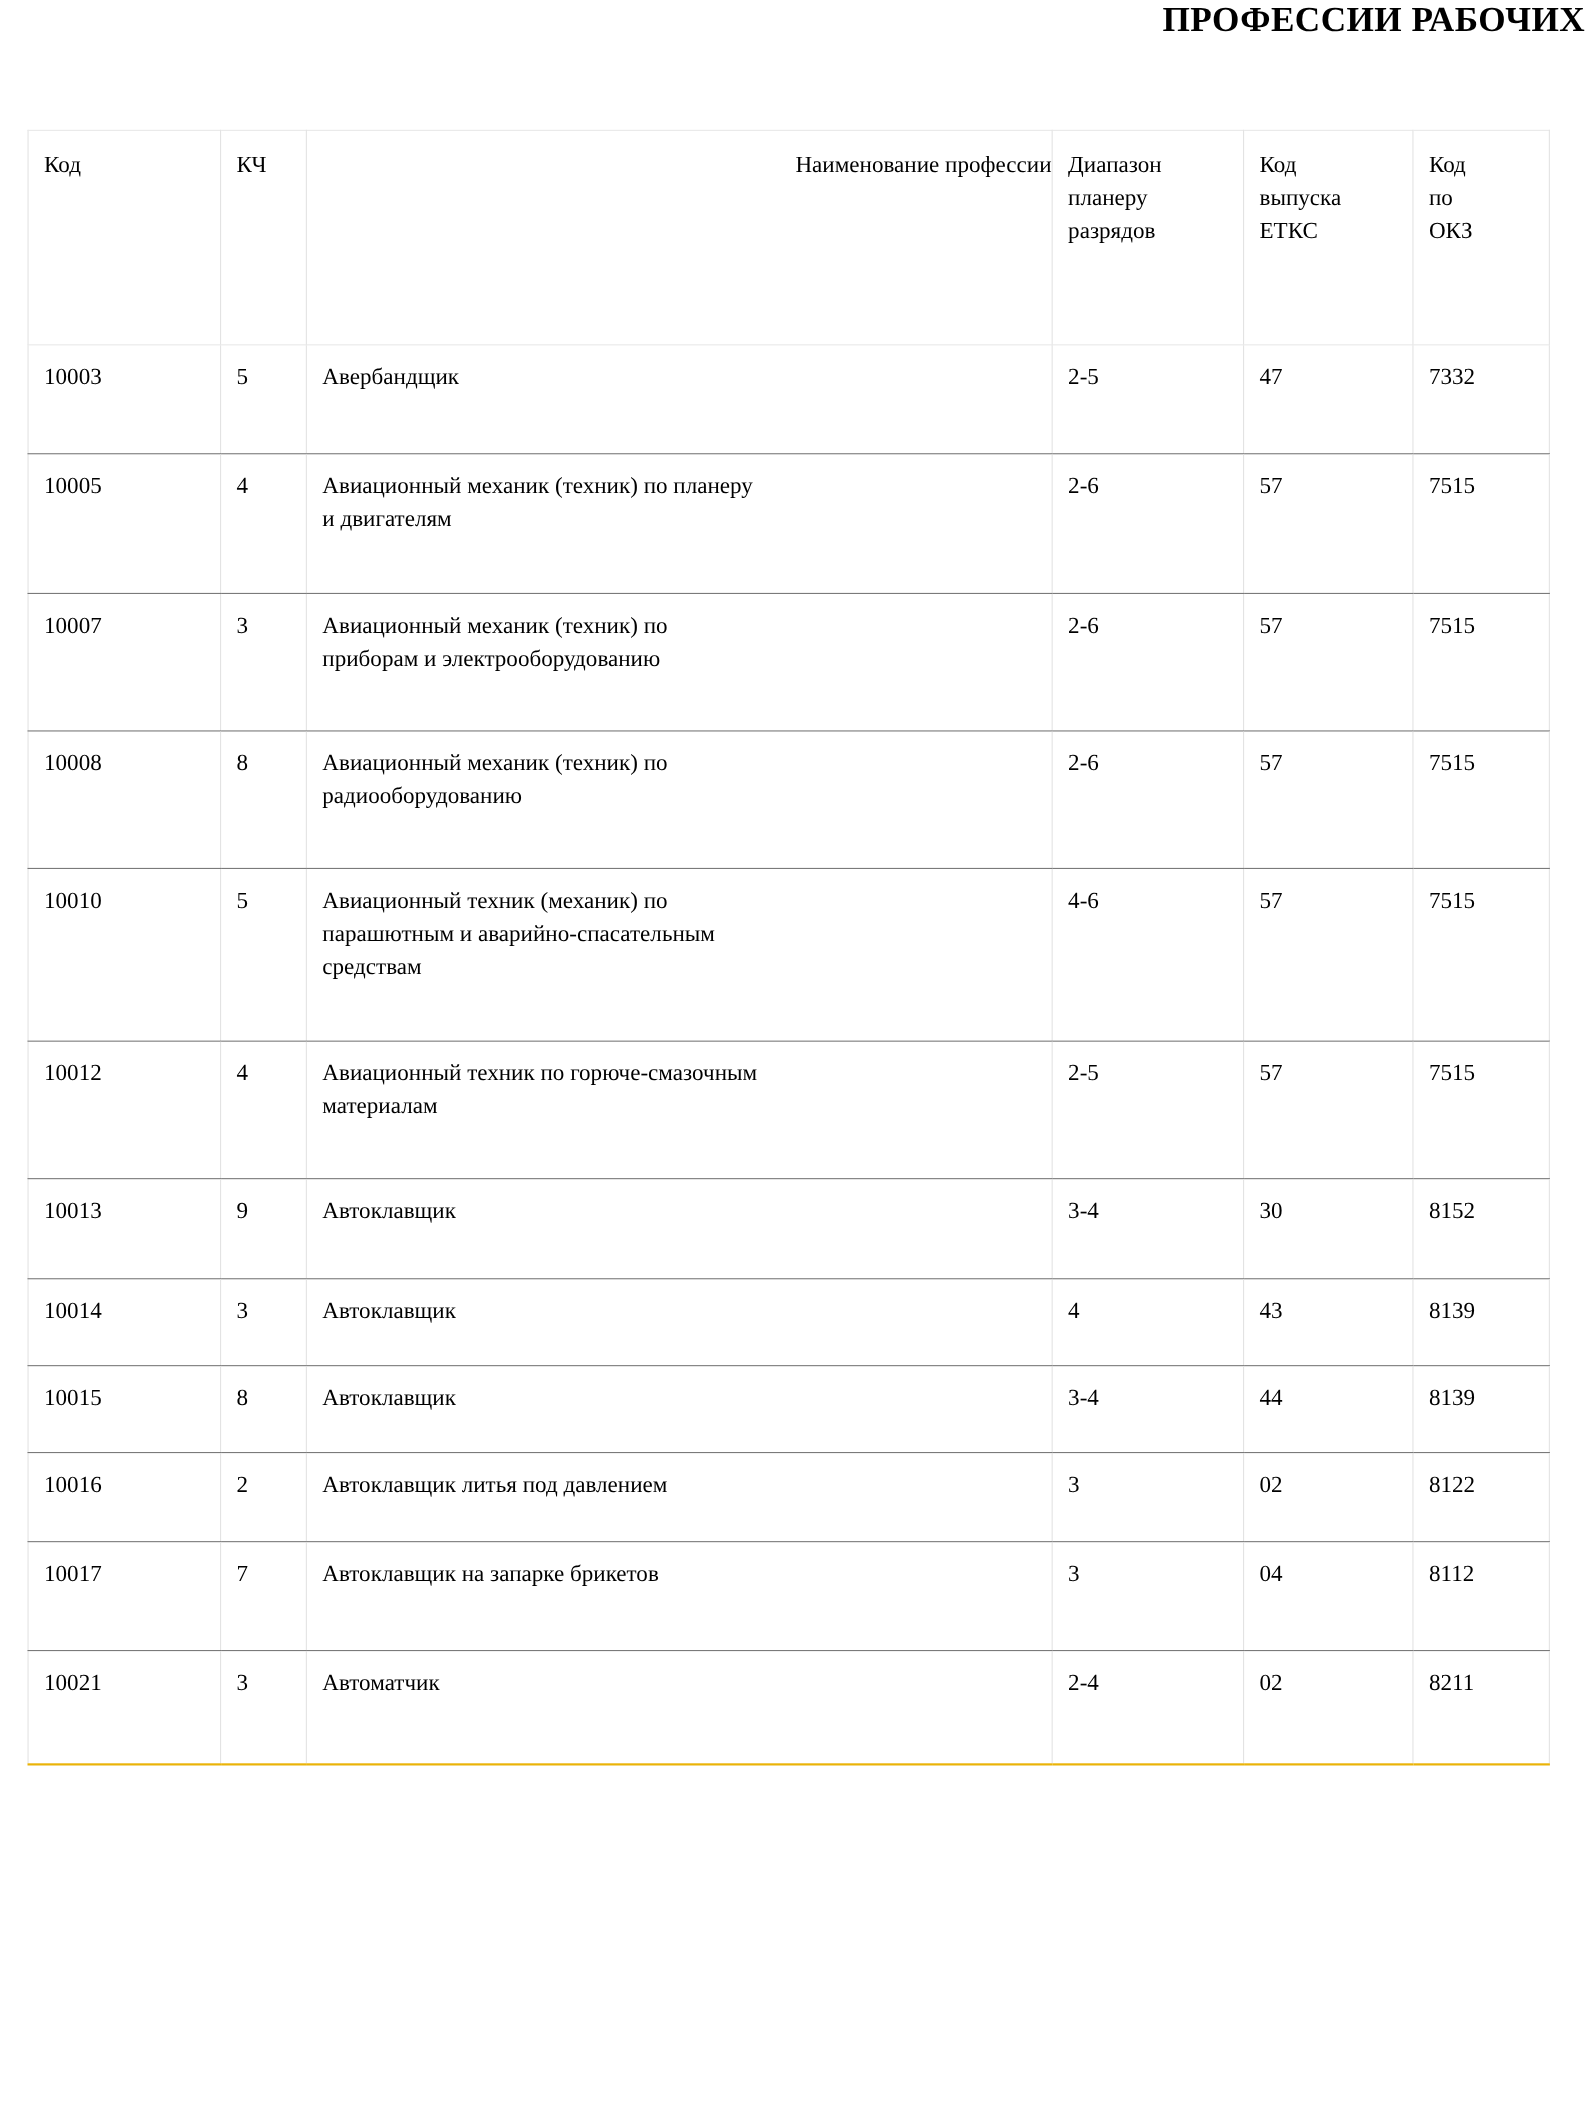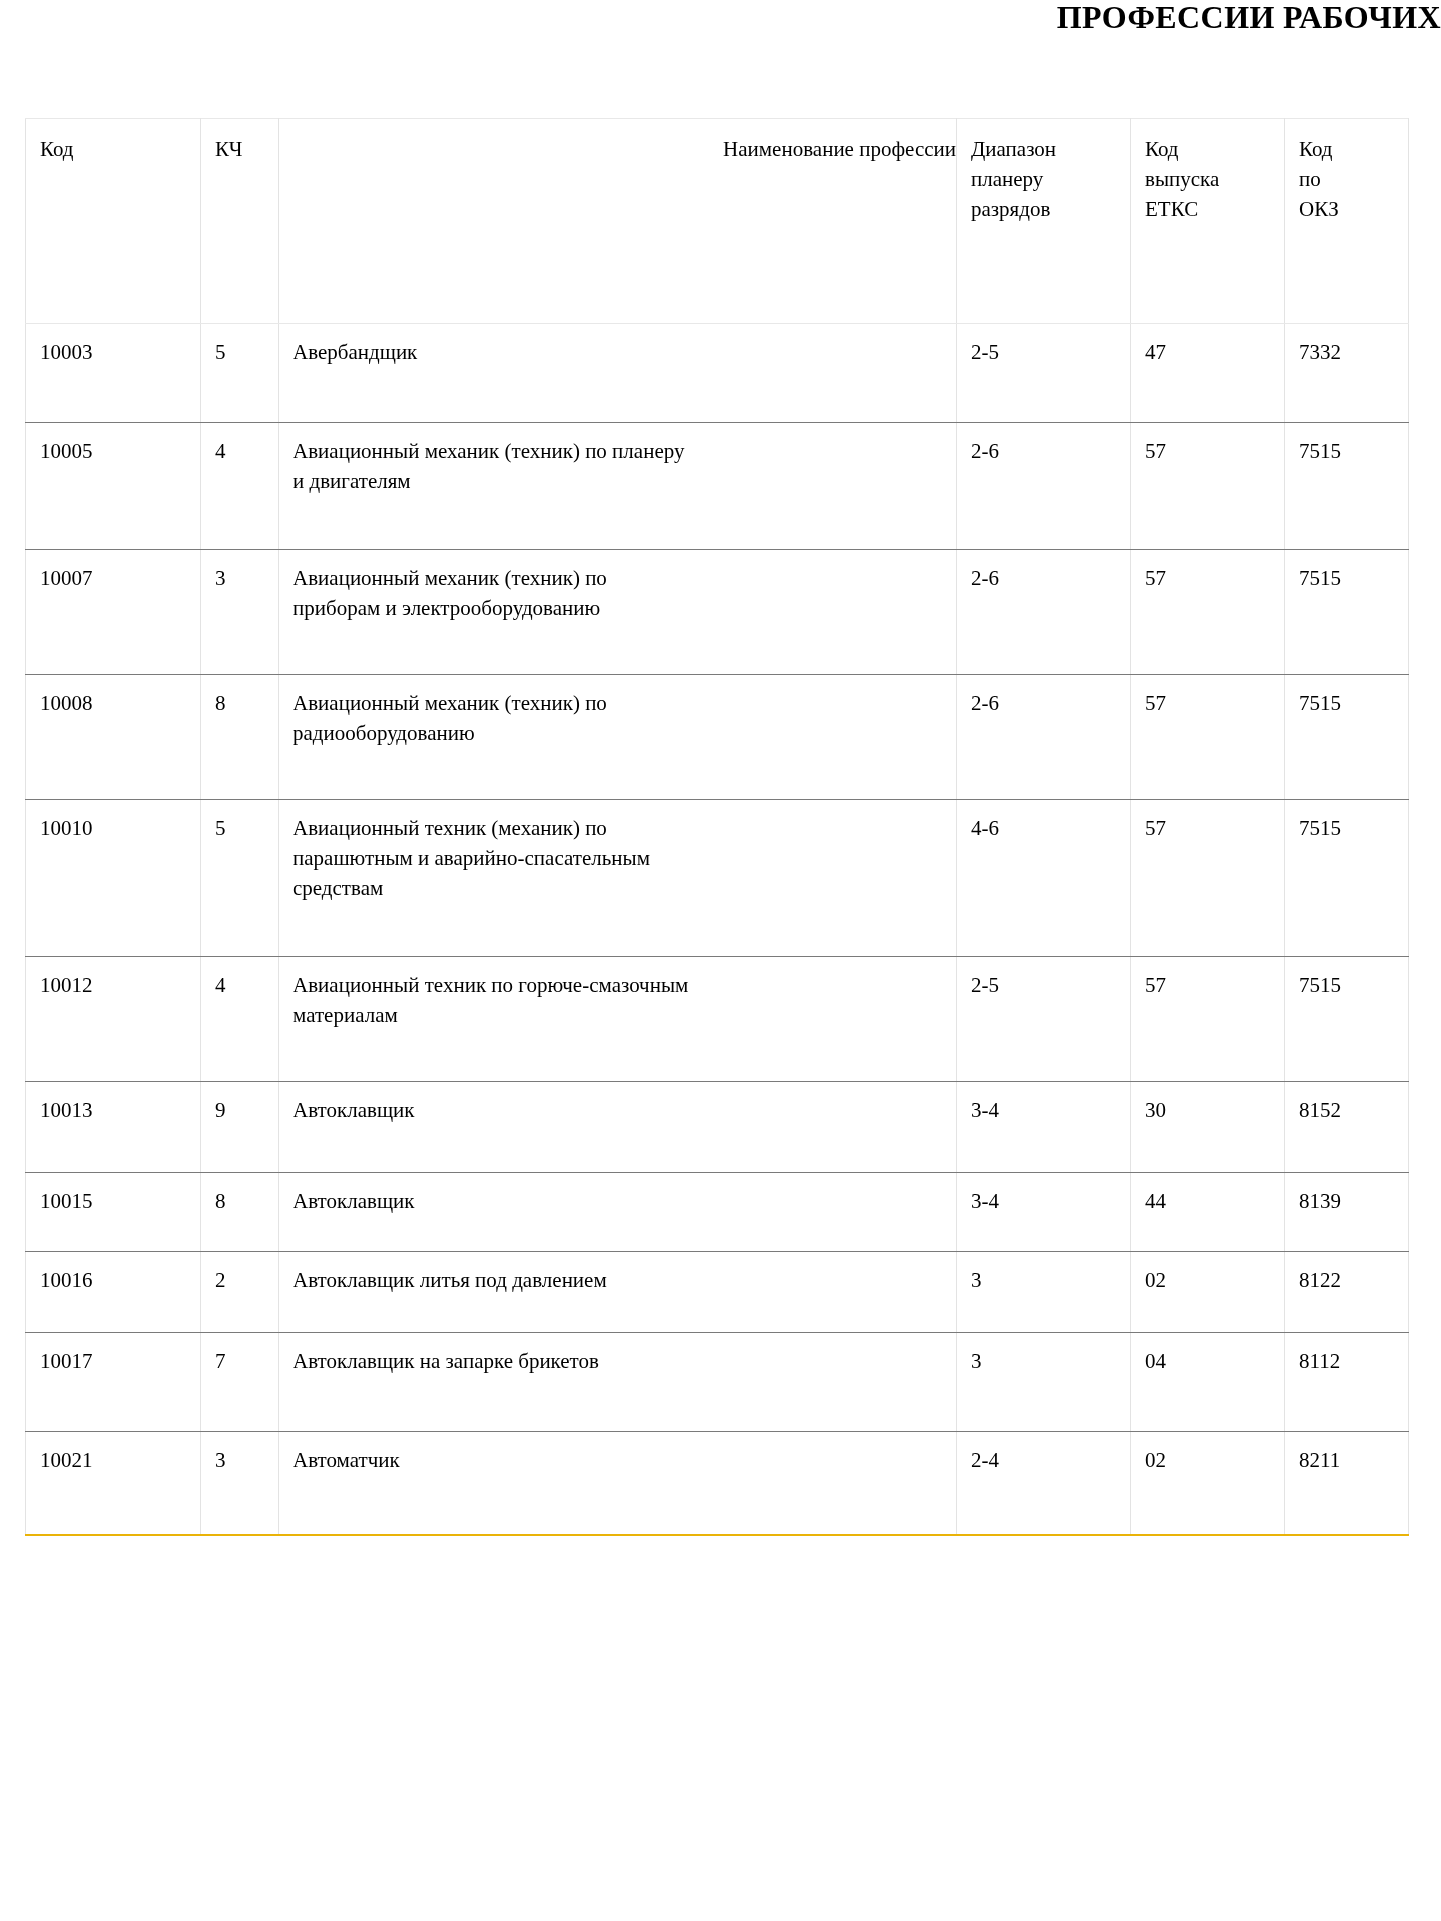--- a/index.html
+++ b/index.html
@@ -67,21 +67,21 @@
     text-align: left;
     font-weight: normal;
     padding: 14px 0 14px 14px;
     background: #ffffff;
   }
 
   table.profession-table thead th {
     border-top: 1px solid #e8e8e8;
     border-bottom: 1px solid #e8e8e8;
     padding-top: 16px;
-    padding-bottom: 16px;
+    padding-bottom: 6px;
   }
 
   table.profession-table thead th.h-name {
     white-space: nowrap;
     text-align: right;
   }
 
   
   .hdr-lines span { display: block; }
 
@@ -206,20 +206,28 @@
             <td>7515</td>
           </tr>
           <tr class="r-7">
             <td>10013</td>
             <td>9</td>
             <td><span class="cell-lines"><span>Автоклавщик</span></span></td>
             <td>3-4</td>
             <td>30</td>
             <td>8152</td>
           </tr>
+          <tr class="r-8">
+            <td>10014</td>
+            <td>3</td>
+            <td><span class="cell-lines"><span>Автоклавщик</span></span></td>
+            <td>4</td>
+            <td>43</td>
+            <td>8139</td>
+          </tr>
           <tr class="r-9">
             <td>10015</td>
             <td>8</td>
             <td><span class="cell-lines"><span>Автоклавщик</span></span></td>
             <td>3-4</td>
             <td>44</td>
             <td>8139</td>
           </tr>
           <tr class="r-10">
             <td>10016</td>

